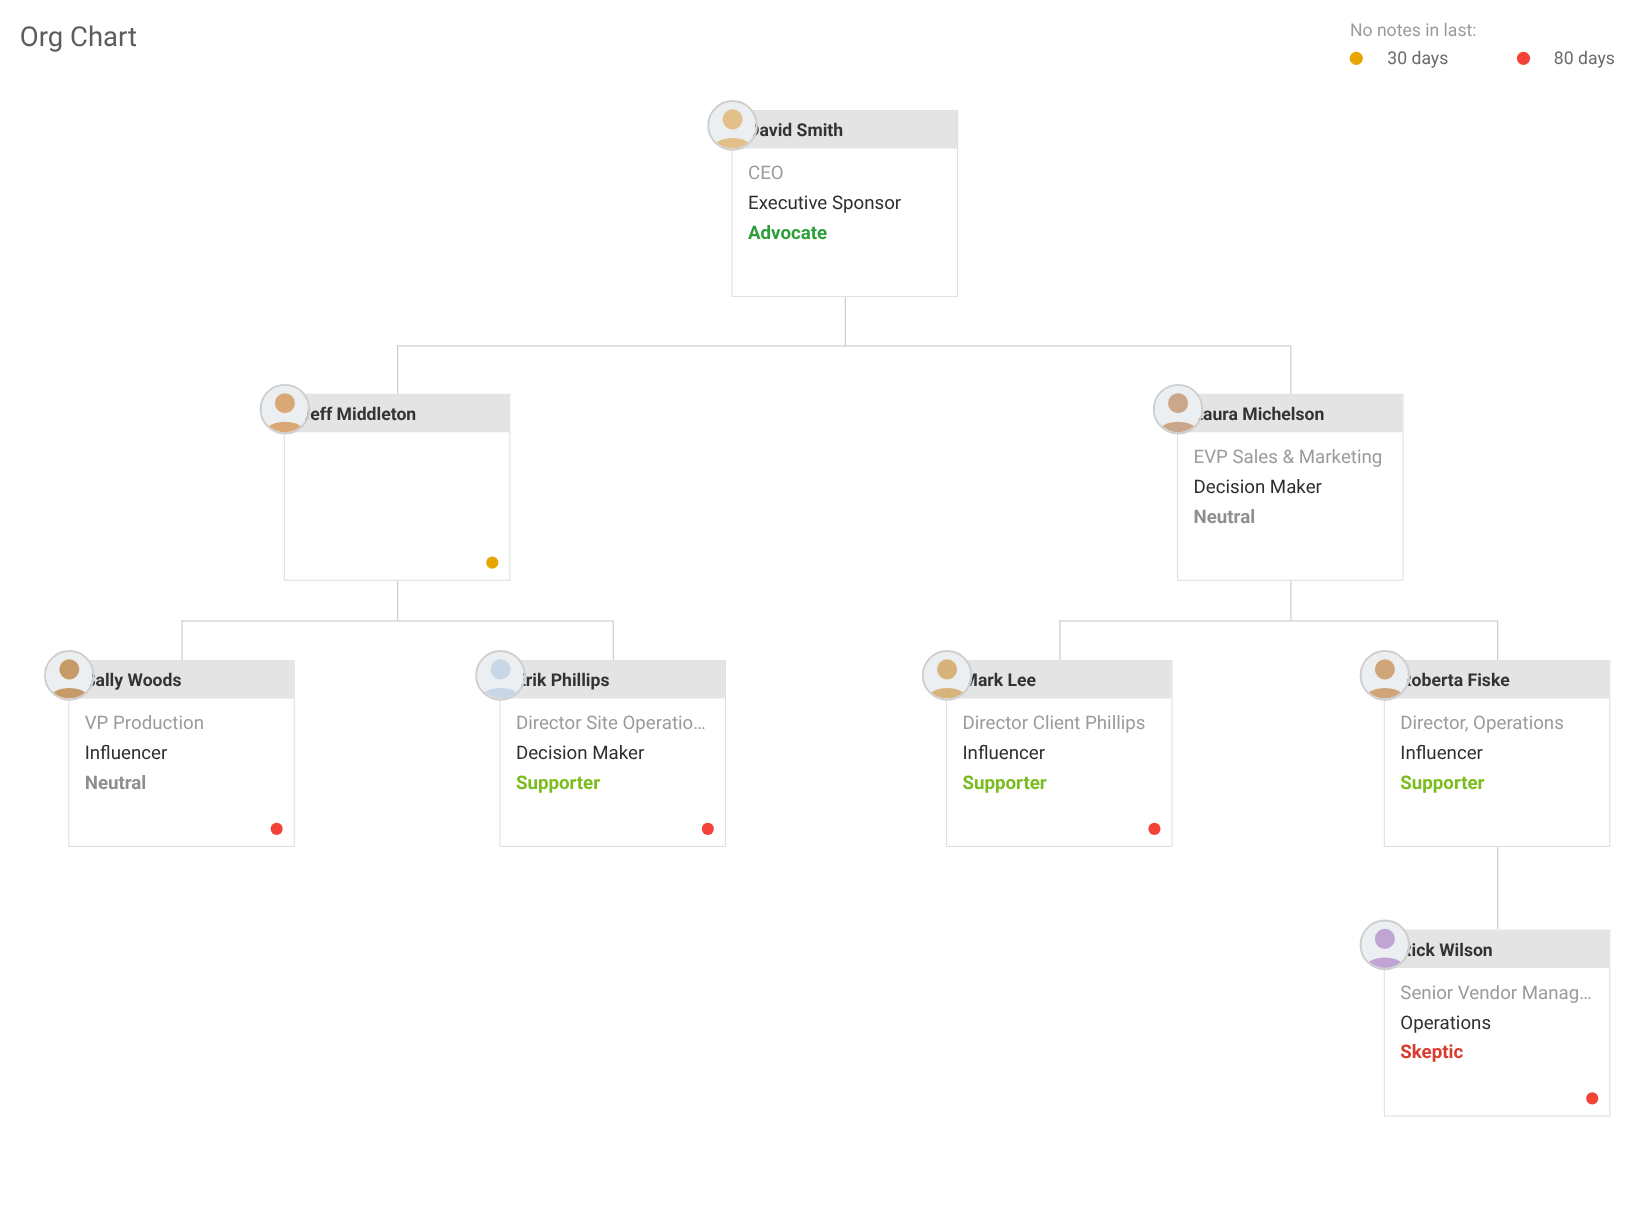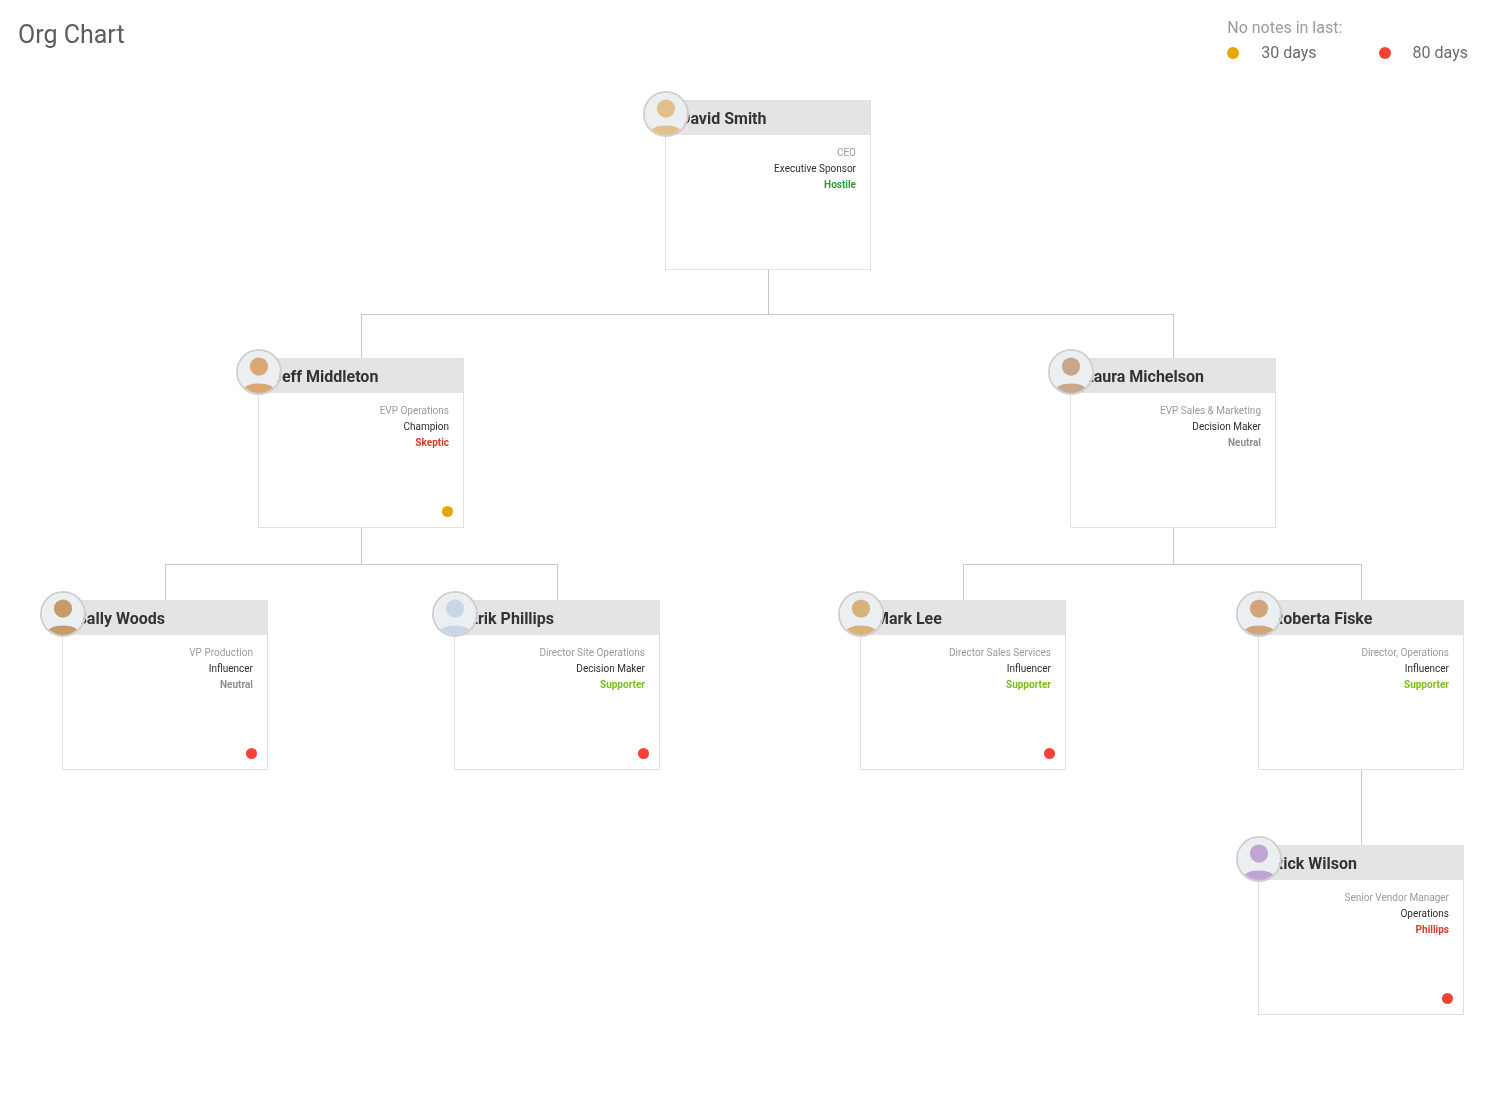--- a/index.html
+++ b/index.html
@@ -23,21 +23,21 @@
   }
   .card-header {
     height: 34px;
     background: #e4e4e4;
     display: flex; align-items: center;
     padding-left: 14px;
     font-weight: 700;
     font-size: 16px;
     color: #333;
   }
-  .card-body { padding: 10px 14px 0 14px; font-size: 10px; line-height: 1.6; text-align: right; }
+  .card-body { padding: 10px 14px 0 14px; font-size: 17px; line-height: 1.6; }
   .card-title { color: #9b9b9b; white-space: nowrap; overflow: hidden; text-overflow: ellipsis; }
   .card-role  { color: #2e2e2e; }
   .card-sent  { font-weight: 700; }
 
   .avatar {
     position: absolute; width: 46px; height: 46px; border-radius: 50%;
     border: 2px solid #cfcfcf; left: -23px; top: -10px; overflow: hidden;
   }
   .avatar svg { width: 100%; height: 100%; display: block; }
 
@@ -85,37 +85,32 @@
       <div class="hline" style="left: 1361px; top: 808px; width: 0px;"></div>
       <div class="vline" style="left: 1361px; top: 808px; height: 37px;"></div>
     </div>
 
   <div id="cards">
       <div class="card" style="left: 665px; top: 100px;">
         <div class="card-header">David Smith</div>
         <div class="card-body">
           <div class="card-title">CEO</div>
           <div class="card-role">Executive Sponsor</div>
-          <div class="card-sent" style="color: rgb(46, 158, 58);">Hostile</div>
+          <div class="card-sent" style="color: rgb(46, 158, 58);">Advocate</div>
         </div>
         <div class="avatar">
           <svg viewBox="0 0 46 46" xmlns="http://www.w3.org/2000/svg">
     <rect width="46" height="46" fill="#eceff1"></rect>
     <circle cx="23" cy="17" r="10" fill="#e3c08a"></circle>
     <path d="M4 46 C4 32 42 32 42 46 Z" fill="#e3c08a"></path>
   </svg>
         </div>
       </div>
       <div class="card" style="left: 258px; top: 358px;">
         <div class="card-header">Jeff Middleton</div>
-        <div class="card-body">
-          <div class="card-title">EVP Operations</div>
-          <div class="card-role">Champion</div>
-          <div class="card-sent" style="color: rgb(217, 59, 46);">Skeptic</div>
-        </div>
         <div class="avatar">
           <svg viewBox="0 0 46 46" xmlns="http://www.w3.org/2000/svg">
     <rect width="46" height="46" fill="#eceff1"></rect>
     <circle cx="23" cy="17" r="10" fill="#d9a875"></circle>
     <path d="M4 46 C4 32 42 32 42 46 Z" fill="#d9a875"></path>
   </svg>
         </div>
         <div class="status-dot" style="background: rgb(231, 165, 0);"></div>
       </div>
       <div class="card" style="left: 1070px; top: 358px;">
@@ -161,21 +156,21 @@
     <rect width="46" height="46" fill="#eceff1"></rect>
     <circle cx="23" cy="17" r="10" fill="#c7d7e6"></circle>
     <path d="M4 46 C4 32 42 32 42 46 Z" fill="#c7d7e6"></path>
   </svg>
         </div>
         <div class="status-dot" style="background: rgb(244, 67, 54);"></div>
       </div>
       <div class="card" style="left: 860px; top: 600px;">
         <div class="card-header">Mark Lee</div>
         <div class="card-body">
-          <div class="card-title">Director Sales Services</div>
+          <div class="card-title">Director Client Phillips</div>
           <div class="card-role">Influencer</div>
           <div class="card-sent" style="color: rgb(123, 189, 30);">Supporter</div>
         </div>
         <div class="avatar">
           <svg viewBox="0 0 46 46" xmlns="http://www.w3.org/2000/svg">
     <rect width="46" height="46" fill="#eceff1"></rect>
     <circle cx="23" cy="17" r="10" fill="#d7b27a"></circle>
     <path d="M4 46 C4 32 42 32 42 46 Z" fill="#d7b27a"></path>
   </svg>
         </div>
@@ -194,21 +189,21 @@
     <circle cx="23" cy="17" r="10" fill="#d1a57a"></circle>
     <path d="M4 46 C4 32 42 32 42 46 Z" fill="#d1a57a"></path>
   </svg>
         </div>
       </div>
       <div class="card" style="left: 1258px; top: 845px;">
         <div class="card-header">Rick Wilson</div>
         <div class="card-body">
           <div class="card-title">Senior Vendor Manager</div>
           <div class="card-role">Operations</div>
-          <div class="card-sent" style="color: rgb(217, 59, 46);">Phillips</div>
+          <div class="card-sent" style="color: rgb(217, 59, 46);">Skeptic</div>
         </div>
         <div class="avatar">
           <svg viewBox="0 0 46 46" xmlns="http://www.w3.org/2000/svg">
     <rect width="46" height="46" fill="#eceff1"></rect>
     <circle cx="23" cy="17" r="10" fill="#bfa4d4"></circle>
     <path d="M4 46 C4 32 42 32 42 46 Z" fill="#bfa4d4"></path>
   </svg>
         </div>
         <div class="status-dot" style="background: rgb(244, 67, 54);"></div>
       </div>

